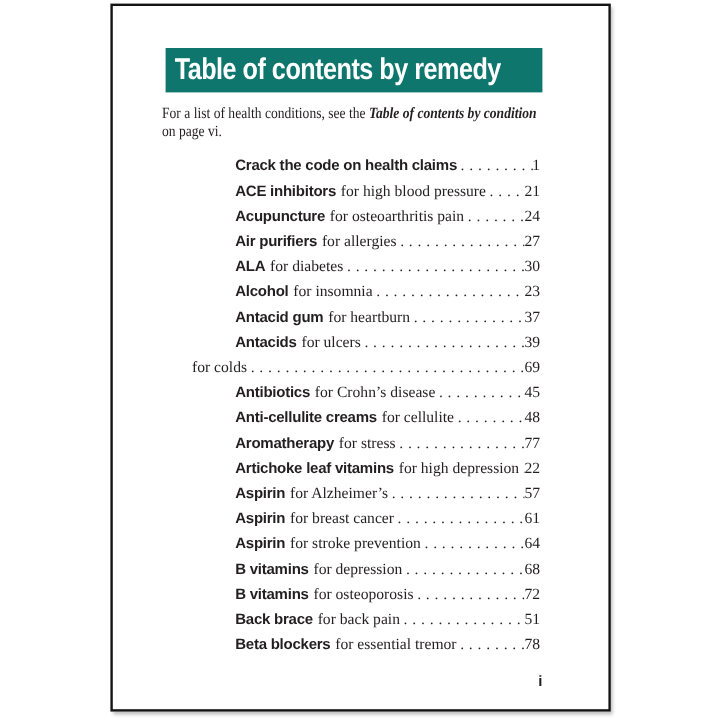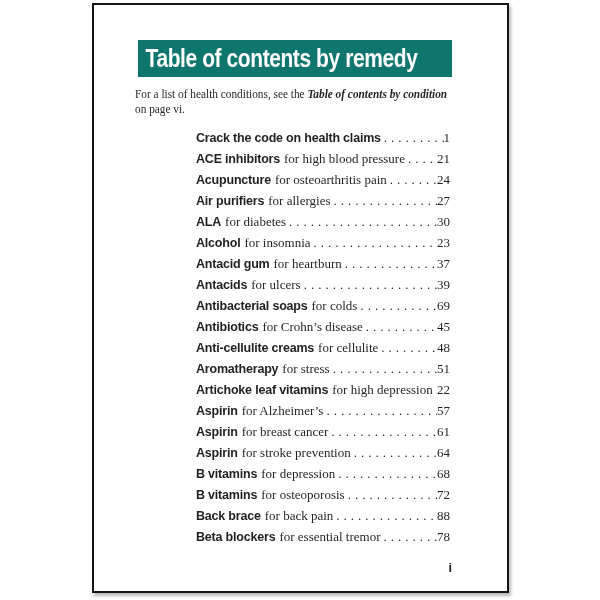--- a/index.html
+++ b/index.html
@@ -137,42 +137,41 @@
     <span class="dots" aria-hidden="true">..........................................................................................</span>
     <span class="pnum">37</span>
   </div>
       <div class="toc-row">
     <span class="remedy">Antacids</span>
     <span class="cond">for ulcers</span>
     <span class="dots" aria-hidden="true">..........................................................................................</span>
     <span class="pnum">39</span>
   </div>
       <div class="toc-row">
-    <span class="remedy">Antibacterial soaps</span>
     <span class="cond">for colds</span>
     <span class="dots" aria-hidden="true">..........................................................................................</span>
     <span class="pnum">69</span>
   </div>
       <div class="toc-row">
     <span class="remedy">Antibiotics</span>
     <span class="cond">for Crohn’s disease</span>
     <span class="dots" aria-hidden="true">..........................................................................................</span>
     <span class="pnum">45</span>
   </div>
       <div class="toc-row">
     <span class="remedy">Anti-cellulite creams</span>
     <span class="cond">for cellulite</span>
     <span class="dots" aria-hidden="true">..........................................................................................</span>
     <span class="pnum">48</span>
   </div>
       <div class="toc-row">
     <span class="remedy">Aromatherapy</span>
     <span class="cond">for stress</span>
     <span class="dots" aria-hidden="true">..........................................................................................</span>
-    <span class="pnum">51</span>
+    <span class="pnum">77</span>
   </div>
       <div class="toc-row">
     <span class="remedy">Artichoke leaf vitamins</span>
     <span class="cond">for high depression</span>
     <span class="dots" aria-hidden="true">..........................................................................................</span>
     <span class="pnum">22</span>
   </div>
       <div class="toc-row">
     <span class="remedy">Aspirin</span>
     <span class="cond">for Alzheimer’s</span>
@@ -200,21 +199,21 @@
       <div class="toc-row">
     <span class="remedy">B vitamins</span>
     <span class="cond">for osteoporosis</span>
     <span class="dots" aria-hidden="true">..........................................................................................</span>
     <span class="pnum">72</span>
   </div>
       <div class="toc-row">
     <span class="remedy">Back brace</span>
     <span class="cond">for back pain</span>
     <span class="dots" aria-hidden="true">..........................................................................................</span>
-    <span class="pnum">88</span>
+    <span class="pnum">51</span>
   </div>
       <div class="toc-row">
     <span class="remedy">Beta blockers</span>
     <span class="cond">for essential tremor</span>
     <span class="dots" aria-hidden="true">..........................................................................................</span>
     <span class="pnum">78</span>
   </div>
     </div>
 
   <div class="folio">i</div>

